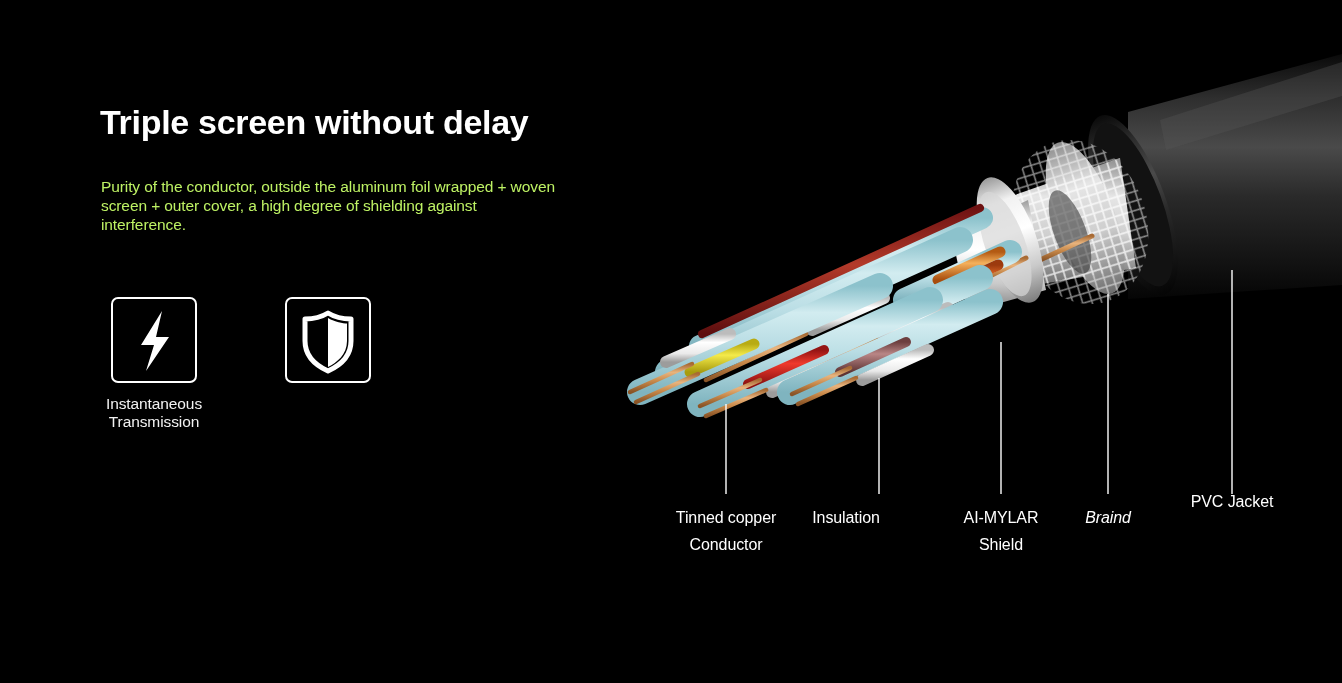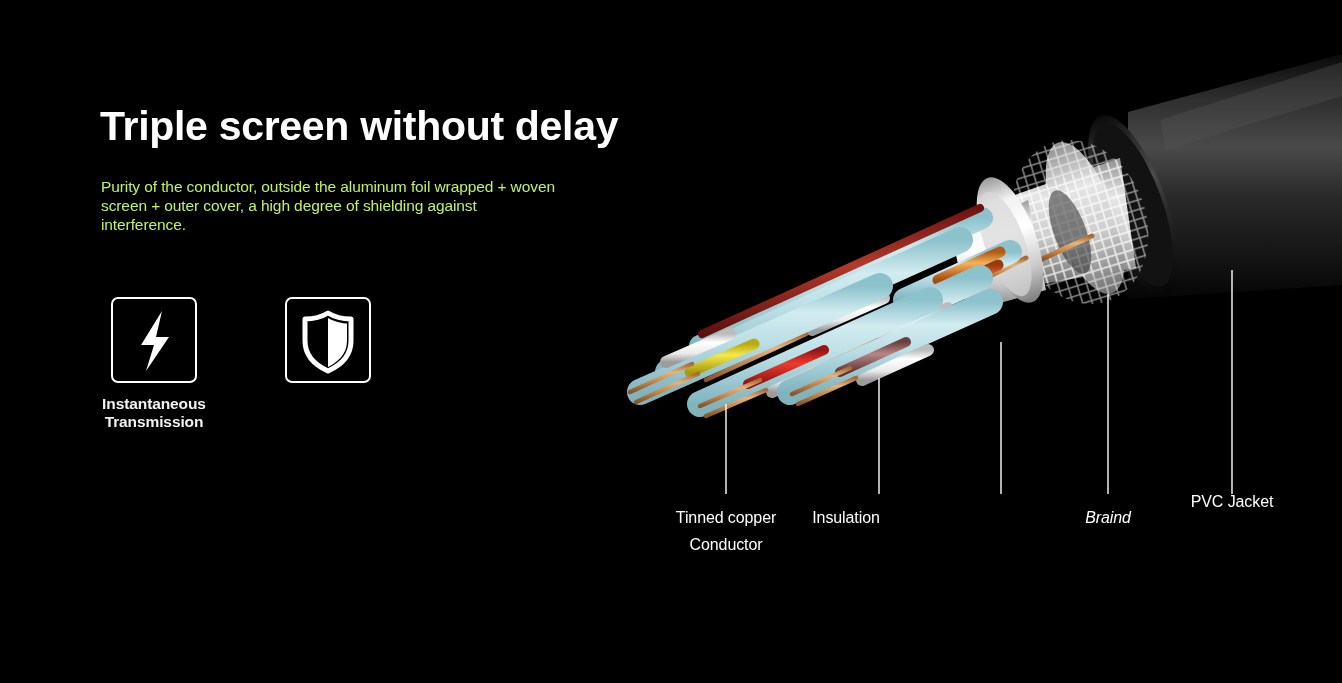--- a/index.html
+++ b/index.html
@@ -2,40 +2,40 @@
 <html><head>
 <meta charset="utf-8">
 <style>
   html,body{margin:0;padding:0;background:#000;}
   body{width:1342px;height:683px;overflow:hidden;font-family:"Liberation Sans",sans-serif;}
   #stage{position:relative;width:1342px;height:683px;background:#000;}
 
   
   .headline{
     position:absolute;left:100px;top:103px;
-    font-size:41px;font-weight:bold;color:#ffffff;
+    font-size:34px;font-weight:bold;color:#ffffff;
     letter-spacing:-0.3px;white-space:nowrap;
   }
   .subcopy{
     position:absolute;left:101px;top:177px;width:460px;
     font-size:15.5px;line-height:19px;color:#bef264;
     letter-spacing:-0.1px;
   }
 
   
   .feature{position:absolute;width:180px;text-align:center;}
   .feat-box{
     width:86px;height:86px;margin:0 auto;
     border:2px solid #ffffff;border-radius:7px;
     background:#000;position:relative;box-sizing:border-box;
   }
   .feat-box svg{position:absolute;left:0;top:0;}
   .feat-label{
     margin-top:12px;font-size:15.5px;line-height:18px;
-    color:#f2f2f2;letter-spacing:-0.1px;font-weight:bold;
+    color:#f2f2f2;letter-spacing:-0.1px;
   }
 
   
   #cable{position:absolute;left:0;top:0;}
 
   
   .callout{
     position:absolute;font-size:16px;line-height:27px;
     color:#ffffff;text-align:center;letter-spacing:-0.1px;
     white-space:pre-line;
@@ -261,16 +261,18 @@
       <line x1="879" y1="378" x2="879" y2="494"></line>
       <line x1="1001" y1="342" x2="1001" y2="494"></line>
       <line x1="1108" y1="294" x2="1108" y2="494"></line>
       <line x1="1232" y1="270" x2="1232" y2="494"></line>
     </g>
   </svg>
 
   <div class="callout" style="left:636px;top:504px;width:180px;">Tinned copper
 Conductor</div>
   <div class="callout" style="left:776px;top:504px;width:140px;">Insulation</div>
+  <div class="callout" style="left:941px;top:504px;width:120px;">AI-MYLAR
+Shield</div>
   <div class="callout" style="left:1048px;top:504px;width:120px;font-style:italic;">Braind</div>
   <div class="callout" style="left:1167px;top:488px;width:130px;">PVC Jacket</div>
 
 </div>
 
 </body></html>

